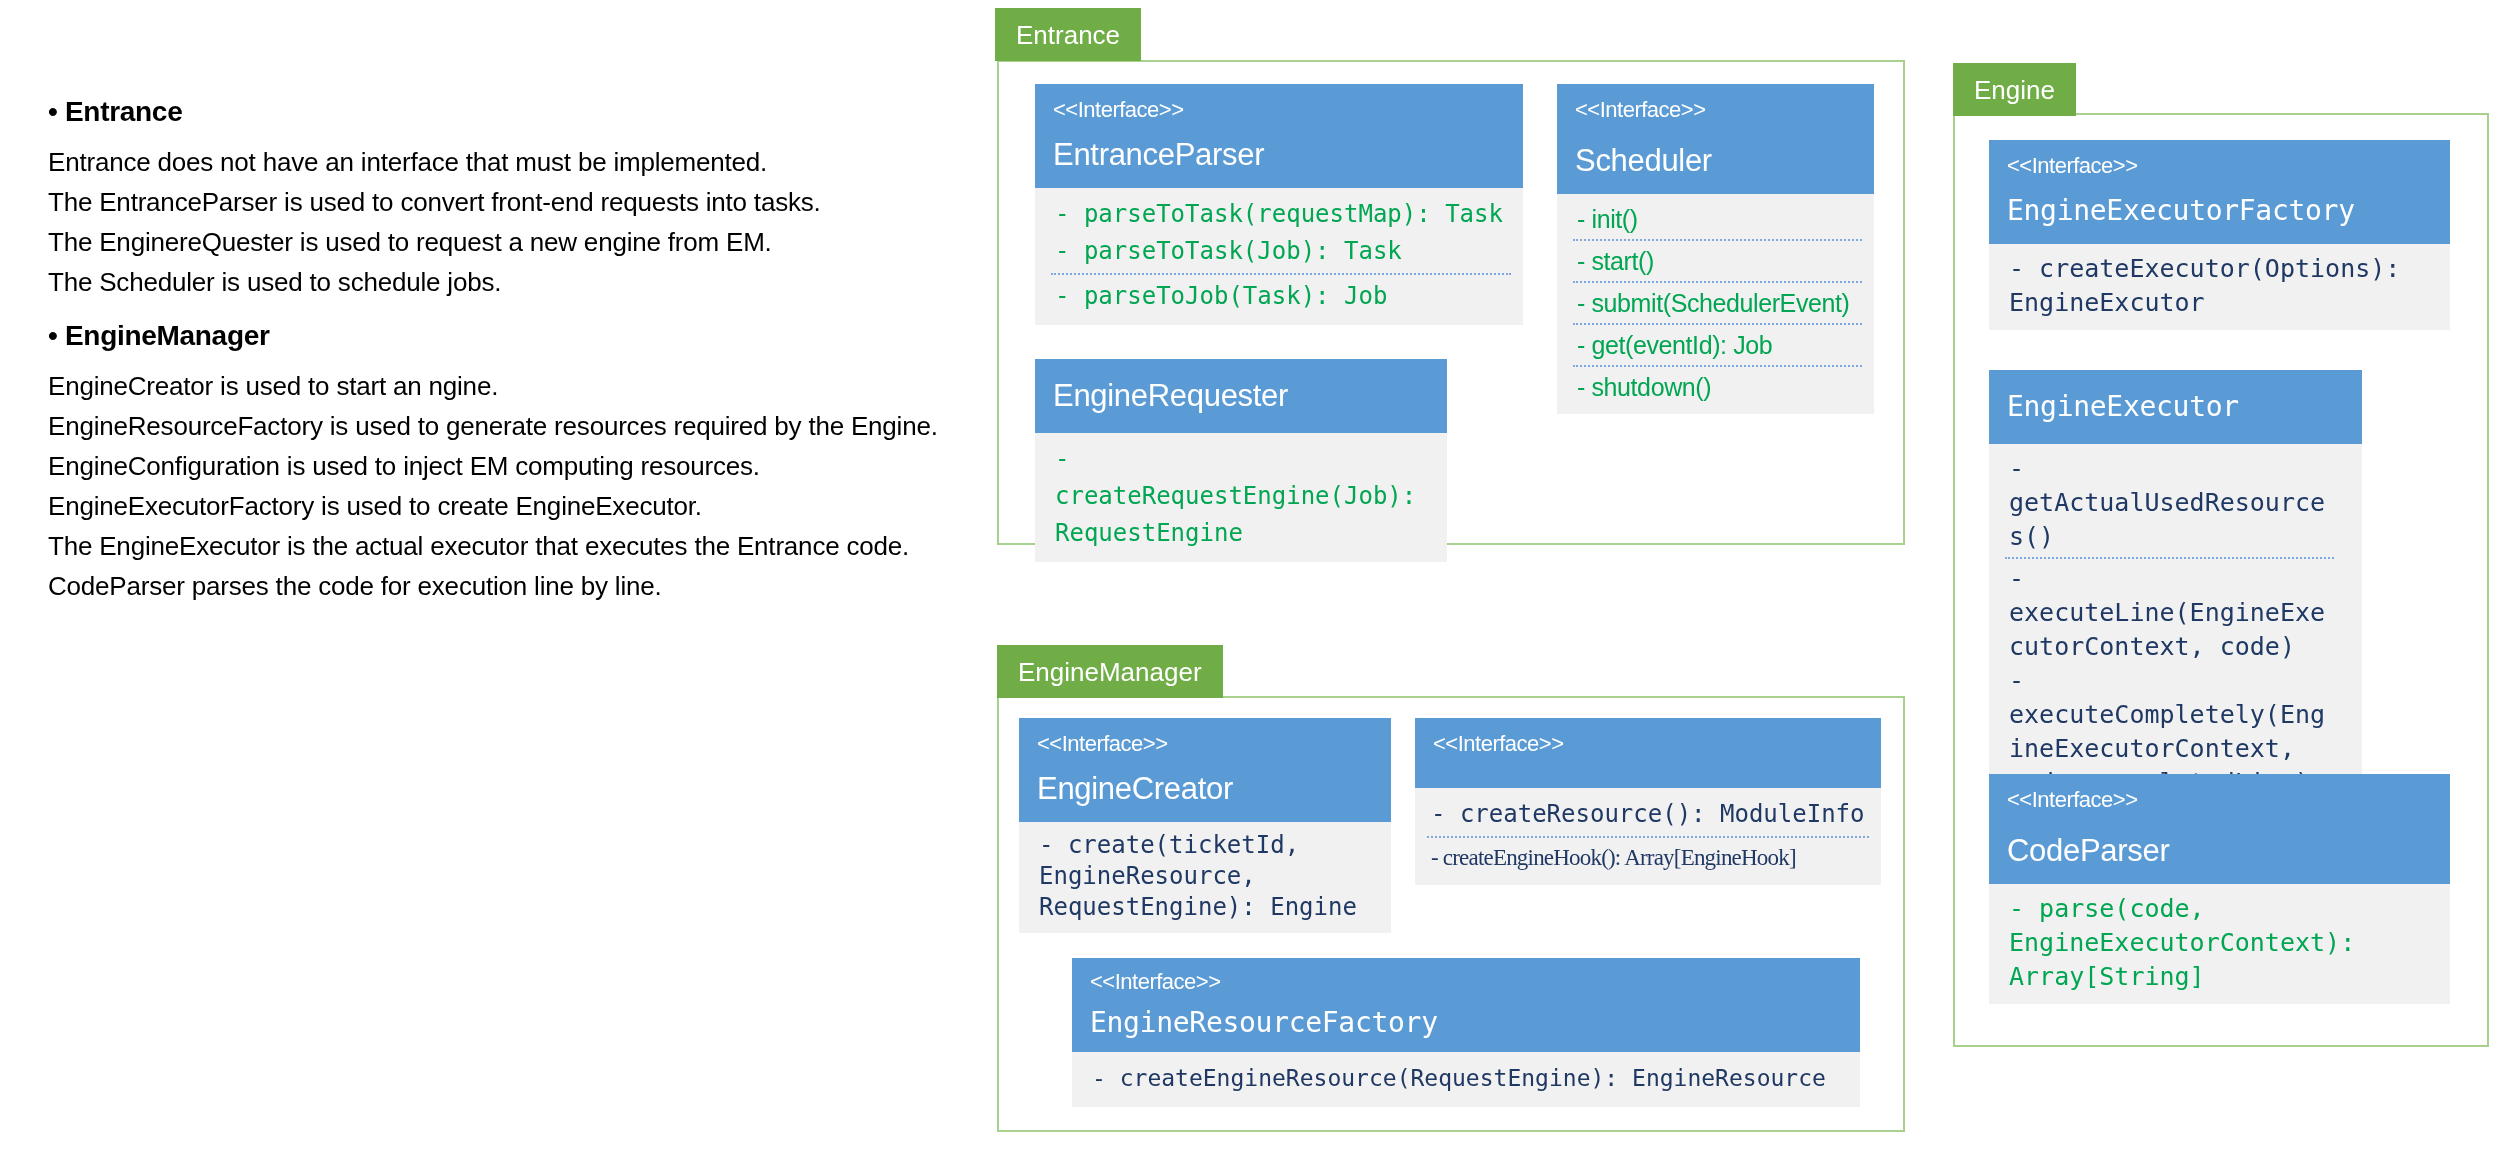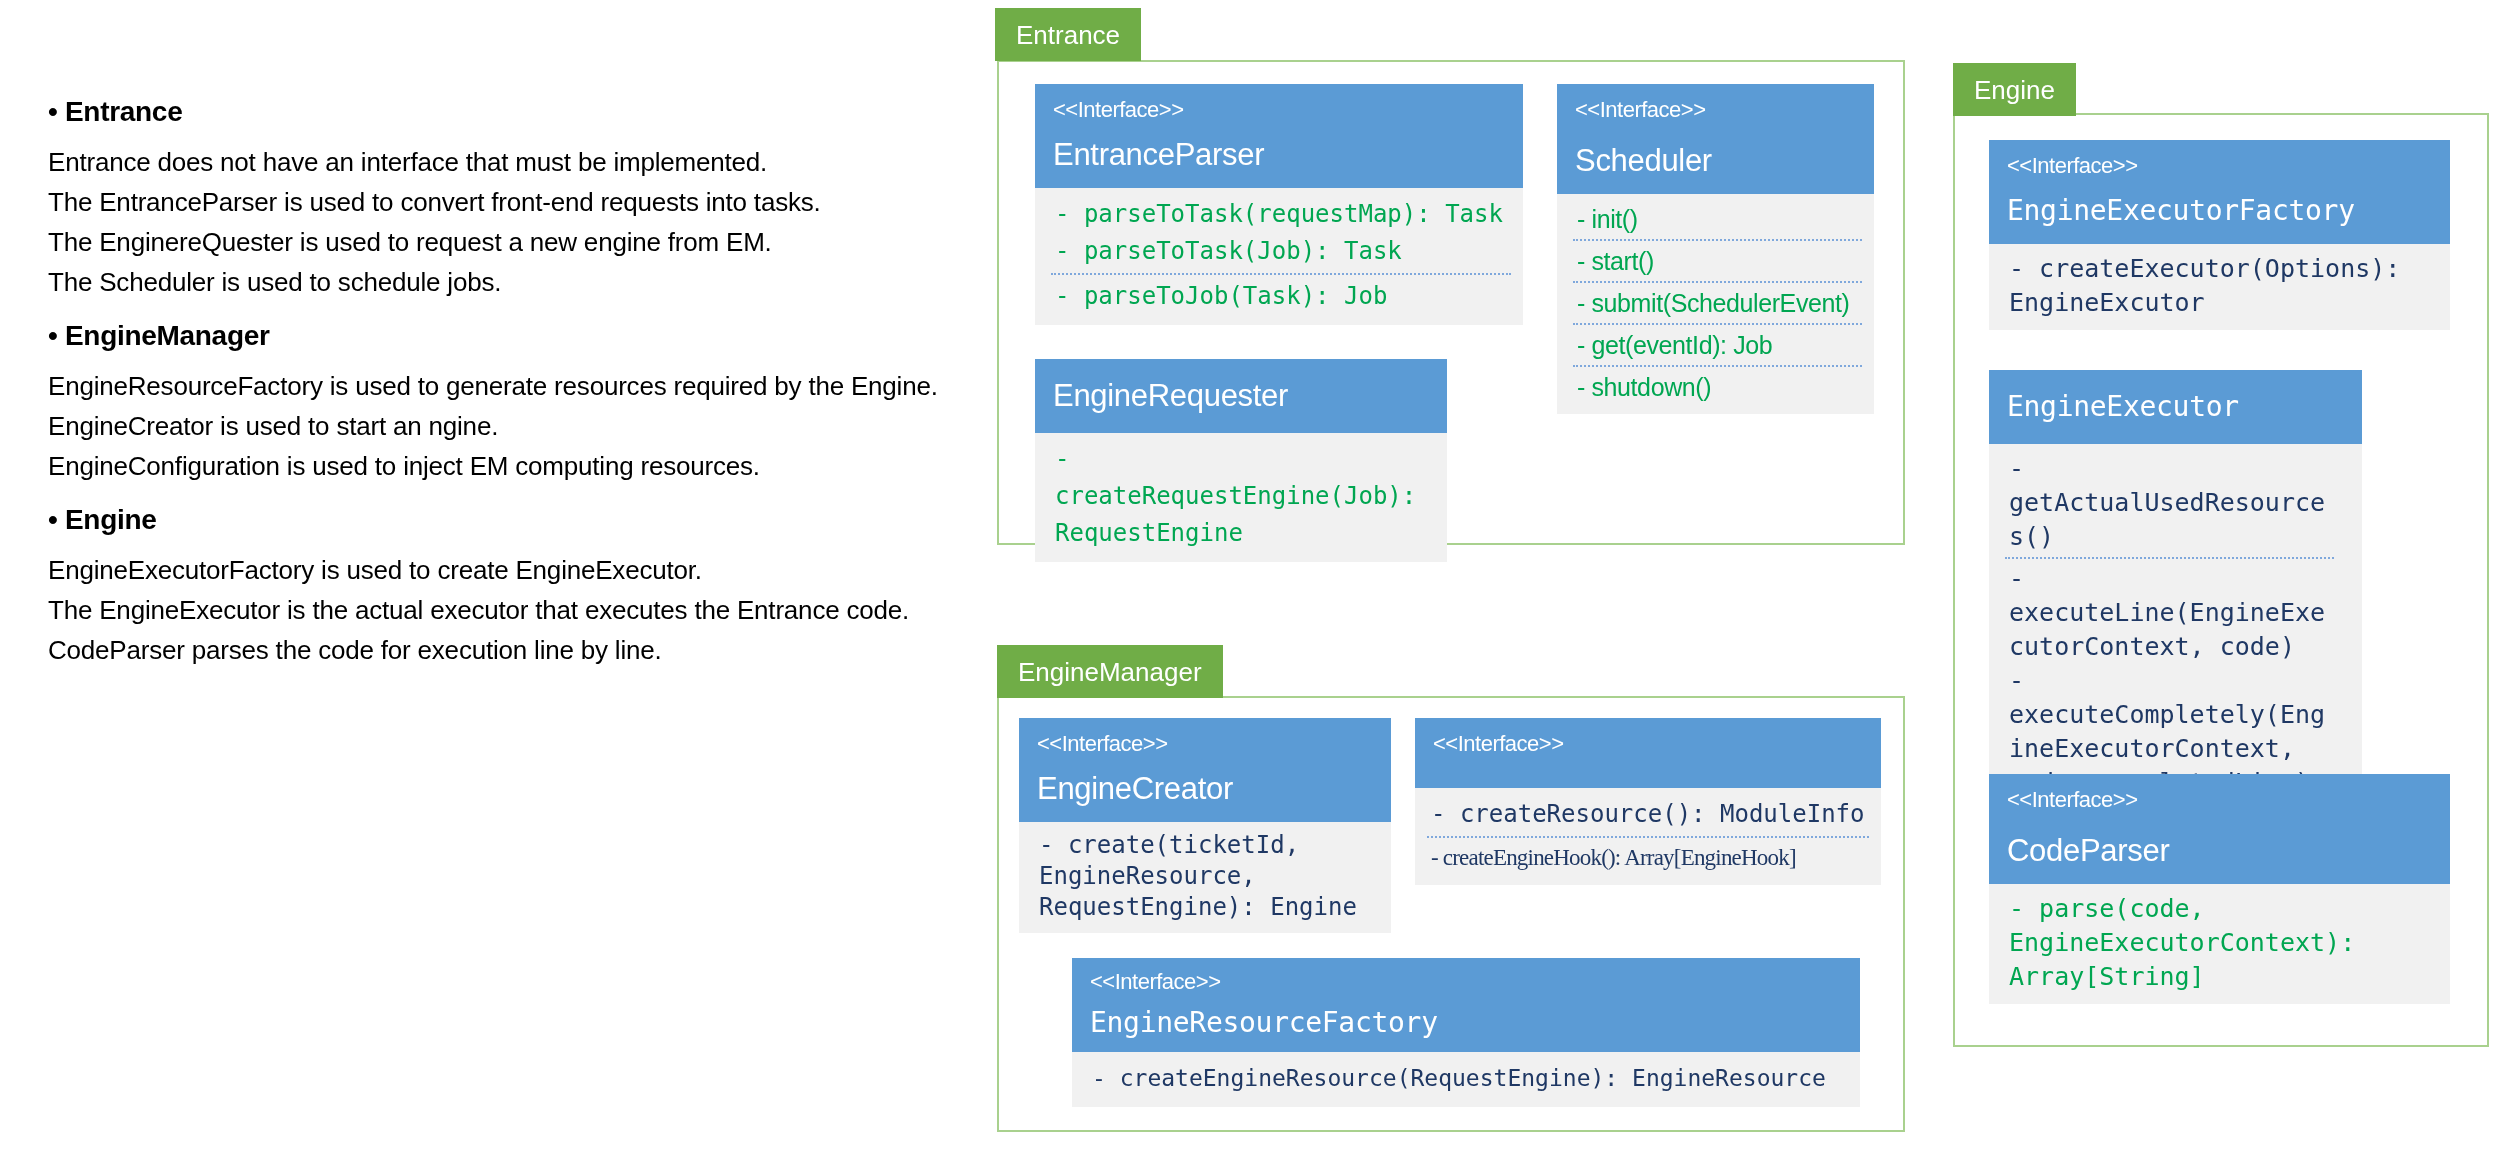--- a/index.html
+++ b/index.html
@@ -91,25 +91,24 @@
 <div class="canvas">
 
   <section class="notes">
     <h2>• Entrance</h2>
     <p>Entrance does not have an interface that must be implemented.</p>
     <p>The EntranceParser is used to convert front-end requests into tasks.</p>
     <p>The EnginereQuester is used to request a new engine from EM.</p>
     <p>The Scheduler is used to schedule jobs.</p>
 
     <h2>• EngineManager</h2>
+    <p>EngineCreator is used to start an ngine.</p>
     <p>EngineResourceFactory is used to generate resources required by the Engine.</p>
-    <p>EngineCreator is used to start an ngine.</p>
     <p>EngineConfiguration is used to inject EM computing resources.</p>
 
-    <h2>• Engine</h2>
     <p>EngineExecutorFactory is used to create EngineExecutor.</p>
     <p>The EngineExecutor is the actual executor that executes the Entrance code.</p>
     <p>CodeParser parses the code for execution line by line.</p>
   </section>
 
   <div>
     <div class="glabel" style="left:995px; top:8px;">Entrance</div>
     <div class="gbox" style="left:997px; top:60px; width:904px; height:481px;"></div>
 
     <div class="uml" style="left:1035px; top:84px; width:488px;">

